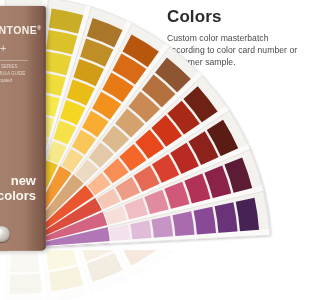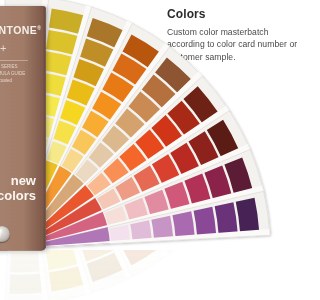--- a/index.html
+++ b/index.html
@@ -8,21 +8,21 @@
     background:#ffffff;
     font-family:"Liberation Sans", sans-serif;
     overflow:hidden;
     position:relative;
   }
   #stage{position:absolute;inset:0;width:300px;height:300px;background:#fff;overflow:hidden;}
 
   
   #text-block{position:absolute;left:167px;top:8px;width:133px;}
   #page-title{
-    font-size:12px;font-weight:bold;color:#2b2b2b;
+    font-size:17px;font-weight:bold;color:#2b2b2b;
     letter-spacing:.1px;margin:0 0 5px 0;line-height:1.1;
   }
   #page-desc{
     font-size:8.6px;color:#4a4a4a;line-height:1.42;margin:0;
     letter-spacing:.05px;
   }
 
   
   #deck-wrap{position:absolute;left:0;top:0;width:300px;height:262px;}
   #deck{position:absolute;left:0;top:0;width:300px;height:262px;}

